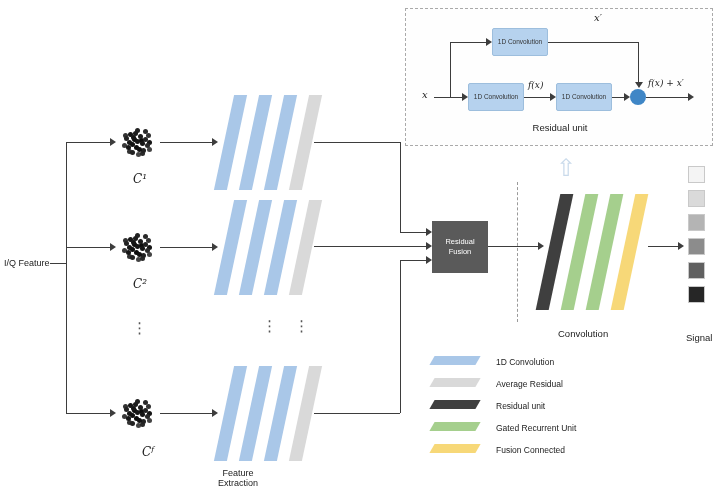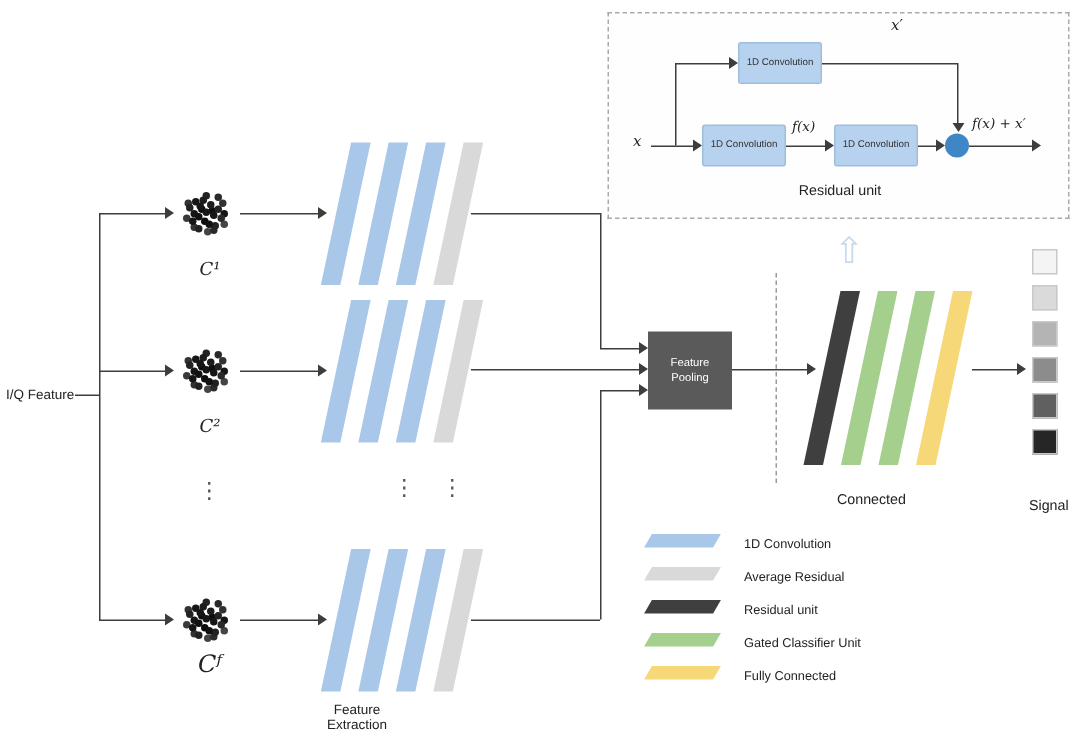--- a/index.html
+++ b/index.html
@@ -60,21 +60,21 @@
     </div>
   <div class="blob-wrap" style="left:118px;top:227px;">
       <div class="blob-core"></div>
     </div>
   <div class="blob-wrap" style="left:118px;top:393px;">
       <div class="blob-core"></div>
     </div>
 
   <div class="lbl math" style="left:126px;top:172px;width:28px;text-align:center;font-size:12px;">C¹</div>
   <div class="lbl math" style="left:126px;top:277px;width:28px;text-align:center;font-size:12px;">C²</div>
-  <div class="lbl math" style="left:126px;top:433px;width:28px;text-align:center;font-size:16px;">Cᶠ</div>
+  <div class="lbl math" style="left:126px;top:445px;width:28px;text-align:right;font-size:12px;">Cᶠ</div>
   <div class="vdots" style="left:132px;top:320px;">⋮</div>
 
   <div class="ln lnh" style="left:160px;top:142px;width:52px;"></div>
   <div class="ah ah-r" style="left:212px;top:138px;"></div>
   <div class="ln lnh" style="left:160px;top:247px;width:52px;"></div>
   <div class="ah ah-r" style="left:212px;top:243px;"></div>
   <div class="ln lnh" style="left:160px;top:413px;width:52px;"></div>
   <div class="ah ah-r" style="left:212px;top:409px;"></div>
 
   <div class="slab" style="left: 224px; top: 95px; background-color: rgb(169, 199, 232);"></div>
@@ -103,32 +103,32 @@
   <div class="ah ah-r" style="left:426px;top:228px;"></div>
 
   <div class="ln lnh" style="left:314px;top:246px;width:112px;"></div>
   <div class="ah ah-r" style="left:426px;top:242px;"></div>
 
   <div class="ln lnh" style="left:314px;top:413px;width:86px;"></div>
   <div class="ln lnv" style="left:400px;top:260px;height:153px;"></div>
   <div class="ln lnh" style="left:400px;top:260px;width:26px;"></div>
   <div class="ah ah-r" style="left:426px;top:256px;"></div>
 
-  <div class="fusion" style="background-color: rgb(90, 90, 90);">Feature Pooling</div>
+  <div class="fusion" style="background-color: rgb(90, 90, 90);">Residual Fusion</div>
 
   <div class="ln lnh" style="left:488px;top:246px;width:50px;"></div>
   <div class="ah ah-r" style="left:538px;top:242px;"></div>
   <div class="dash-v" style="left:517px;top:182px;height:140px;"></div>
 
   <div class="uparrow">⇧</div>
   <div class="slab slab-c" style="left: 548px; top: 194px; background-color: rgb(63, 63, 63);"></div>
   <div class="slab slab-c" style="left: 573px; top: 194px; background-color: rgb(165, 207, 141);"></div>
   <div class="slab slab-c" style="left: 598px; top: 194px; background-color: rgb(165, 207, 141);"></div>
   <div class="slab slab-c" style="left: 623px; top: 194px; background-color: rgb(247, 216, 120);"></div>
-  <div class="lbl" style="left:558px;top:328px;font-size:9.5px;">Connected</div>
+  <div class="lbl" style="left:558px;top:328px;font-size:9.5px;">Convolution</div>
 
   <div class="ln lnh" style="left:648px;top:246px;width:30px;"></div>
   <div class="ah ah-r" style="left:678px;top:242px;"></div>
 
   <div class="outsq" style="top: 166px; background-color: rgb(244, 244, 244);"></div>
   <div class="outsq" style="top: 190px; background-color: rgb(218, 218, 218);"></div>
   <div class="outsq" style="top: 214px; background-color: rgb(180, 180, 180);"></div>
   <div class="outsq" style="top: 238px; background-color: rgb(140, 140, 140);"></div>
   <div class="outsq" style="top: 262px; background-color: rgb(96, 96, 96);"></div>
   <div class="outsq" style="top: 286px; background-color: rgb(38, 38, 38);"></div>
@@ -161,17 +161,17 @@
   <div class="lbl math" style="left:648px;top:78px;font-size:9px;">f(x) + x′</div>
   <div class="lbl" style="left:520px;top:122px;width:80px;text-align:center;font-size:9.5px;">Residual unit</div>
 
   <div class="lg-sw" style="top: 356px; background-color: rgb(169, 199, 232);"></div>
   <div class="lg-lb" style="top:357px;">1D Convolution</div>
   <div class="lg-sw" style="top: 378px; background-color: rgb(217, 217, 217);"></div>
   <div class="lg-lb" style="top:379px;">Average Residual</div>
   <div class="lg-sw" style="top: 400px; background-color: rgb(63, 63, 63);"></div>
   <div class="lg-lb" style="top:401px;">Residual unit</div>
   <div class="lg-sw" style="top: 422px; background-color: rgb(165, 207, 141);"></div>
-  <div class="lg-lb" style="top:423px;">Gated Classifier Unit</div>
+  <div class="lg-lb" style="top:423px;">Gated Recurrent Unit</div>
   <div class="lg-sw" style="top: 444px; background-color: rgb(247, 216, 120);"></div>
-  <div class="lg-lb" style="top:445px;">Fully Connected</div>
+  <div class="lg-lb" style="top:445px;">Fusion Connected</div>
 
 </div>
 
 </body></html>

